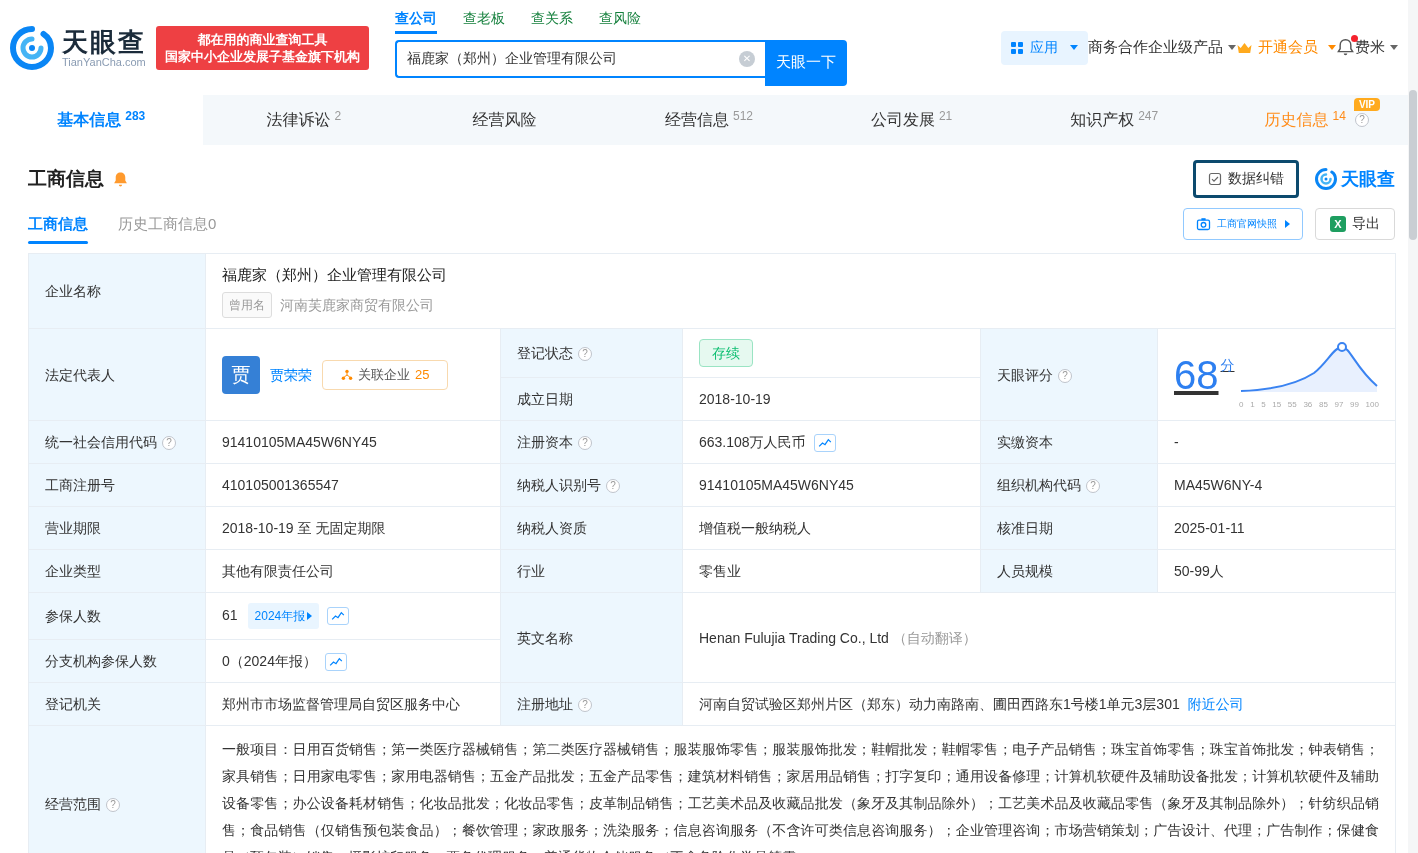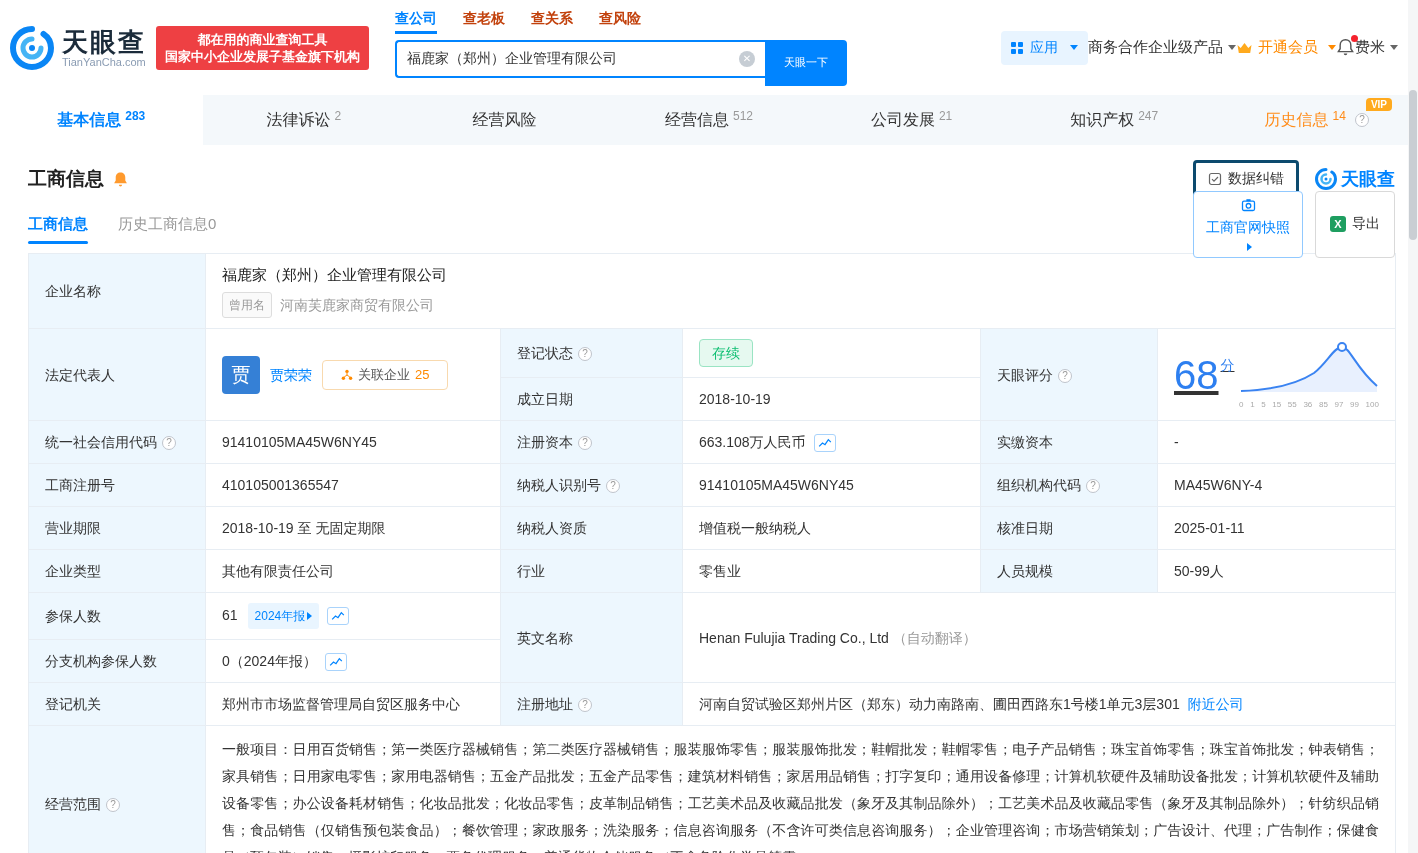--- a/index.html
+++ b/index.html
@@ -9,31 +9,31 @@
   
   .topbar { height:95px; display:flex; align-items:center; padding:0 20px 0 10px; background:#fff; }
   .logo { display:flex; align-items:center; gap:8px; cursor:pointer; }
   .logo-text { display:flex; flex-direction:column; }
   .logo-title { font-size:26px; font-weight:bold; color:#1b2b3a; letter-spacing:2px; line-height:28px; }
   .logo-domain { font-size:11px; color:#8a9cb3; }
   .banner { margin-left:10px; background:#ee4043; color:#fff; font-weight:bold; font-size:13px;
     padding:5px 9px; border-radius:3px; line-height:17px; text-align:center; }
   .search-block { margin-left:26px; width:452px; }
   .search-tabs { display:flex; gap:26px; font-size:14px; margin-bottom:6px; }
-  .stab { color:#c2410c; cursor:pointer; padding-bottom:3px;font-weight:bold; }
+  .stab { color:#15803d; cursor:pointer; padding-bottom:3px; }
   .stab.active { color:#0084ff; font-weight:bold; border-bottom:3px solid #0084ff;text-align:center; }
   .search-row { display:flex; }
   .search-input-wrap { position:relative; flex:1; }
   .search-input { width:100%; height:38px; border:2px solid #0084ff; border-right:none;
     border-radius:4px 0 0 4px; padding:0 34px 0 10px; font-size:14px; color:#333; outline:none;
     font-family:inherit; }
   .clear-btn { position:absolute; right:10px; top:11px; width:16px; height:16px; background:#c6cdd4;
     color:#fff; border-radius:50%; font-size:10px; line-height:16px; text-align:center; cursor:pointer; }
   .search-btn { width:82px; height:46px; background:#0084ff; color:#fff; border:none;
-    border-radius:0 4px 4px 0; font-size:11px; cursor:pointer; font-family:inherit; }
+    border-radius:0 4px 4px 0; font-size:15px; cursor:pointer; font-family:inherit; }
   .header-right { margin-left:auto; display:flex; align-items:center; font-size:15px; }
   .apps-btn { display:flex; align-items:center; gap:7px; background:#e8f4ff; color:#0084ff;
     padding:8px 10px; border-radius:4px; cursor:pointer; font-size:14px; }
   .grid-icon { display:grid; grid-template-columns:5px 5px; gap:2px; }
   .grid-icon i { width:5px; height:5px; background:#0084ff; border-radius:1px; }
   .caret { width:0; height:0; border-left:4px solid transparent; border-right:4px solid transparent;
     border-top:5px solid #666; display:inline-block; margin-left:5px; }
   .apps-btn .caret { border-top-color:#0084ff; }
   .hlink { color:#333; cursor:pointer; display:flex; align-items:center; }
   .vip-link { color:#ff8a00; display:flex; align-items:center; gap:5px; cursor:pointer; }
@@ -43,41 +43,41 @@
 
   
   .tabsbar { height:50px; display:flex; background:#f4f8fb; }
   .ntab { flex:1; display:flex; align-items:center; justify-content:center; gap:4px; font-size:16px;
     color:#333; cursor:pointer; position:relative; }
   .ncount { font-size:12px; color:#999; margin-top:-9px; }
   .ntab.active { background:#fff; color:#0084ff; font-weight:bold; }
   .ntab.active .ncount { color:#0084ff; }
   .ntab.orange { color:#ff8c19; }
   .ntab.orange .ncount { color:#ff8c19; }
-  .vip-badge { position:absolute; top:3px; right:26px; background:#ffaa1e; color:#fff; font-size:10px;
+  .vip-badge { position:absolute; top:3px; right:38px; background:#ffaa1e; color:#fff; font-size:10px;
     font-weight:bold; padding:1px 5px; border-radius:4px 4px 4px 0; }
 
   
   .content { padding:14px 23px 0 28px; }
   .section-head { display:flex; align-items:center; height:40px; }
   .section-title { font-size:19px; font-weight:bold; color:#222; }
   .bell-btn { margin-left:8px; cursor:pointer; display:flex; }
   .section-right { margin-left:auto; display:flex; align-items:center; gap:16px; }
   .correction-btn { display:flex; align-items:center; gap:6px; border:3px solid #0c4a6e; background:#fff;
     border-radius:4px; padding:7px 12px; font-size:14px; color:#333; cursor:pointer; font-family:inherit; }
   .brand-mini { display:flex; align-items:center; gap:4px; color:#0084ff; font-weight:bold; font-size:18px; }
 
   .subtabs { display:flex; align-items:center; height:46px; margin-top:2px; }
   .subtab { font-size:15px; color:#999; margin-right:30px; cursor:pointer; padding:12px 0; position:relative; }
   .subtab.active { color:#0084ff; font-weight:bold; }
   .subtab.active::after { content:""; position:absolute; left:0; right:0; bottom:2px; height:3px;
     background:#0084ff; border-radius:2px; }
   .subtabs-right { margin-left:auto; display:flex; gap:12px; }
   .snapshot-btn { display:flex; align-items:center; gap:6px; border:1px solid #91c9ff; color:#0084ff;
-    background:#fff; border-radius:4px; padding:6px 12px; font-size:14px; cursor:pointer; font-family:inherit;flex-direction:column; }
+    background:#fff; border-radius:4px; padding:6px 12px; font-size:10px; cursor:pointer; font-family:inherit; }
   .caret-r { width:0; height:0; border-top:4px solid transparent; border-bottom:4px solid transparent;
     border-left:5px solid #0084ff; display:inline-block; margin-left:2px; }
   .export-btn { display:flex; align-items:center; gap:6px; border:1px solid #d9d9d9; background:#fff;
     border-radius:4px; padding:6px 14px; font-size:14px; color:#333; cursor:pointer; font-family:inherit; }
   .excel-ic { width:16px; height:16px; background:#1e9e60; color:#fff; border-radius:3px; font-size:11px;
     font-weight:bold; line-height:16px; text-align:center; display:inline-block; }
 
   
   .info-table { width:1367px; border-collapse:collapse; table-layout:fixed; margin-top:6px; font-size:14px; }
   .info-table td { border:1px solid #e7edf3; padding:10px 16px; vertical-align:middle; color:#333; line-height:22px; }

